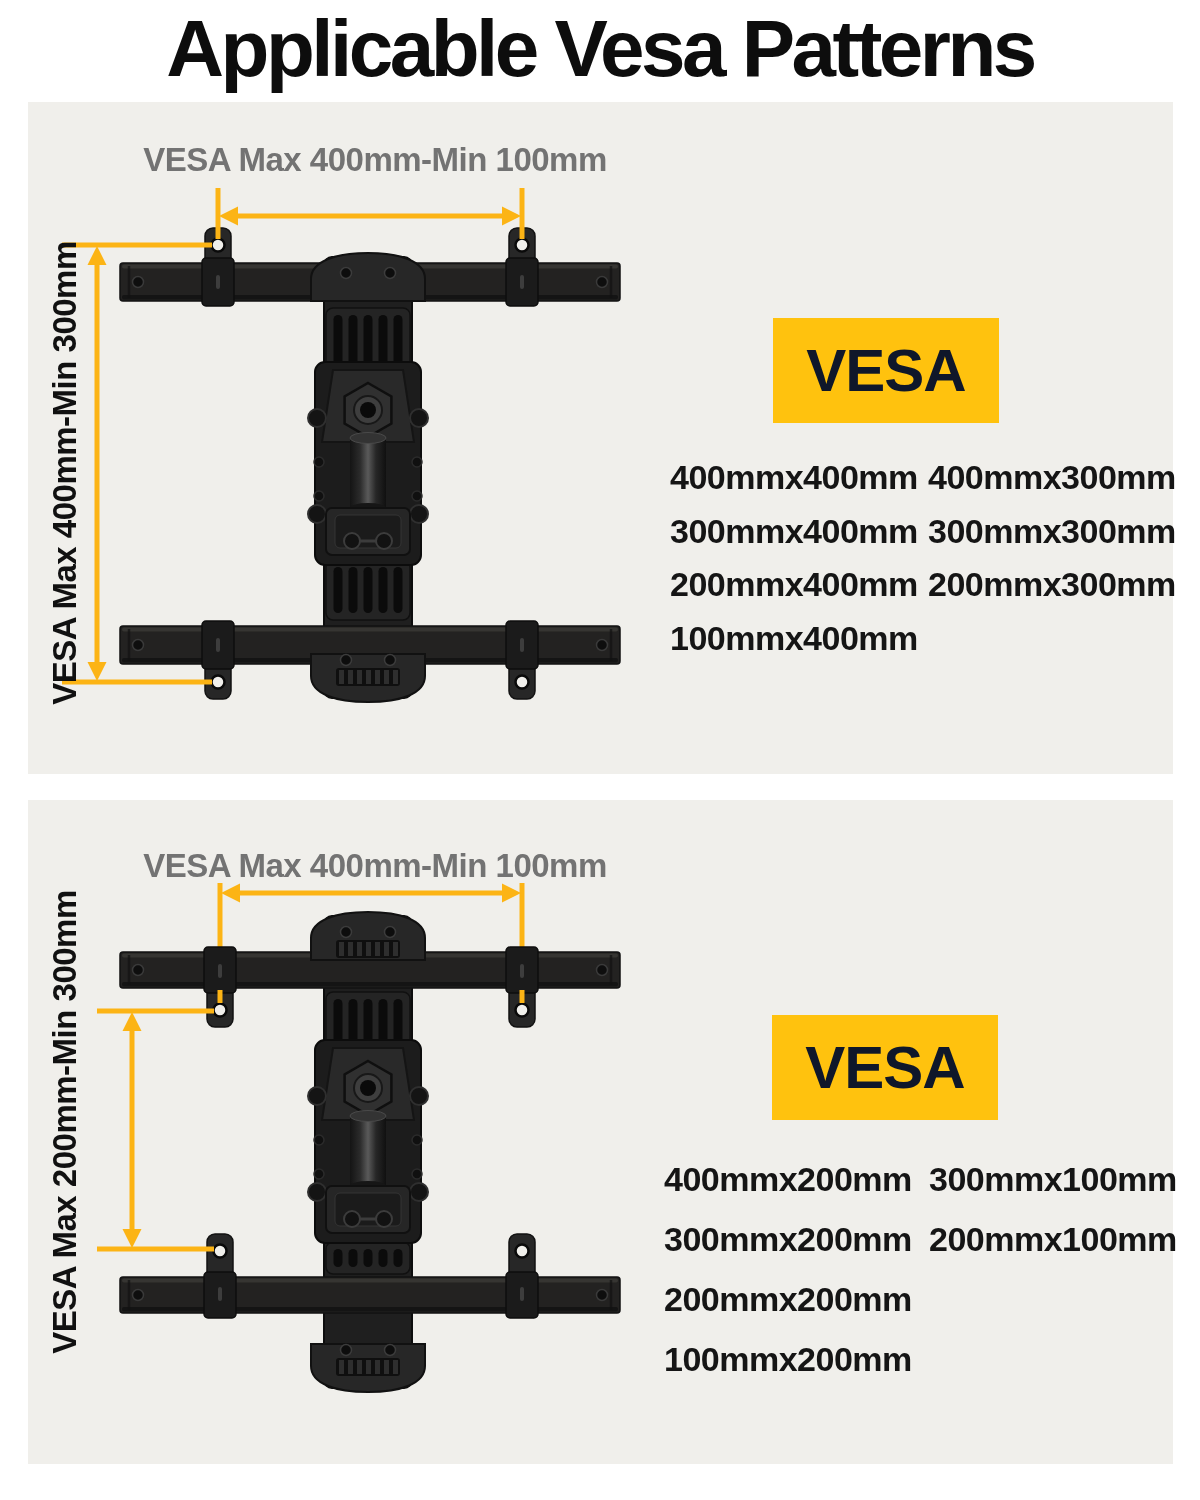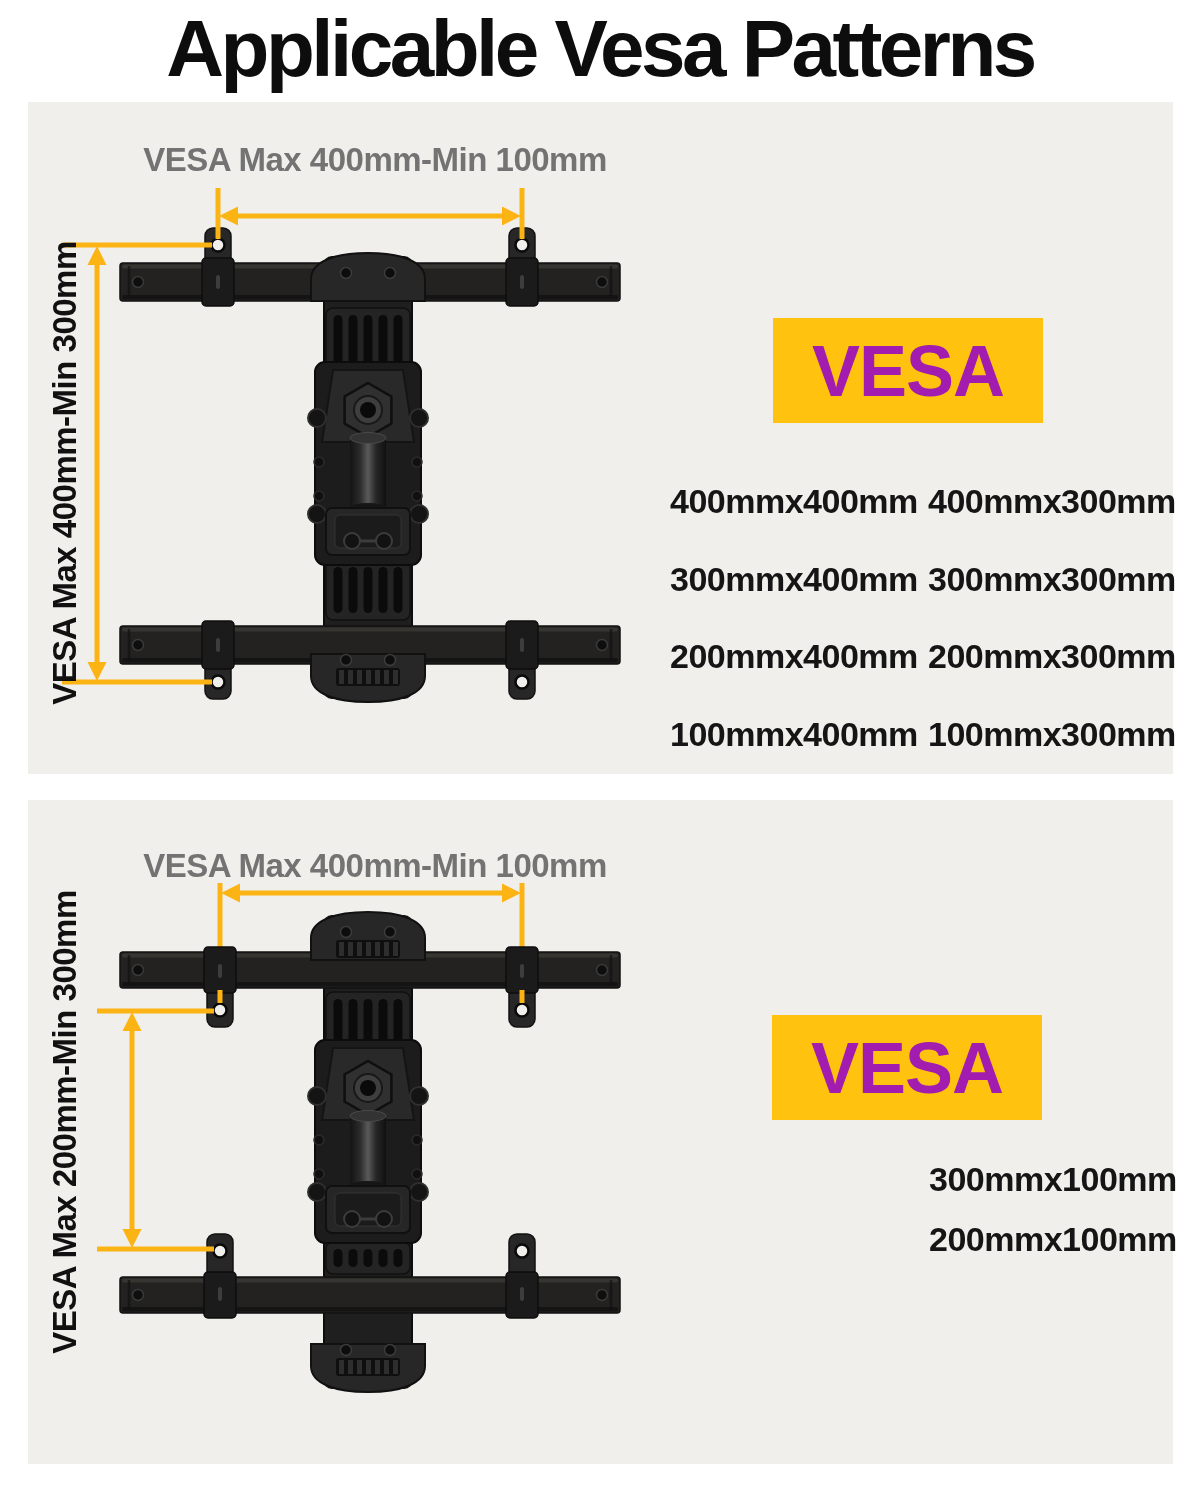--- a/index.html
+++ b/index.html
@@ -28,33 +28,33 @@
   #panel1 .h-dim{top:38px;}
   #panel2 .h-dim{top:46px;}
   .v-dim{
     position:absolute;left:-218px;width:510px;height:44px;line-height:44px;
     text-align:center;font-weight:bold;font-size:33px;letter-spacing:-0.5px;
     color:#111;transform:rotate(-90deg);white-space:nowrap;
   }
   #panel1 .v-dim{top:349px;}
   #panel2 .v-dim{top:300px;}
   .badge{
-    position:absolute;width:270px;height:105px;
-    background:var(--badge-bg,#ffc20e);color:#a21caf;
-    font-weight:bold;font-size:72px;letter-spacing:-1px;
+    position:absolute;width:226px;height:105px;
+    background:var(--badge-bg,#ffc20e);color:#0f172a;
+    font-weight:bold;font-size:60px;letter-spacing:-1px;
     display:flex;align-items:center;justify-content:center;
   }
   #panel1 .badge{left:745px;top:216px;}
   #panel2 .badge{left:744px;top:215px;}
   .vesa-col{
     position:absolute;font-weight:bold;font-size:34px;color:#151515;
     letter-spacing:-0.5px;white-space:nowrap;
   }
   .vesa-col span{display:block;}
-  #panel1 .vesa-col span{height:53.5px;line-height:53.5px;margin-top:24px;}
+  #panel1 .vesa-col span{height:53.5px;line-height:53.5px;}
   #panel2 .vesa-col span{height:60px;line-height:60px;}
   #panel1 .col1{left:642px;top:349px;}
   #panel1 .col2{left:900px;top:349px;}
   #panel2 .col1{left:636px;top:349px;}
   #panel2 .col2{left:901px;top:349px;}
 </style>
 </head>
 <body>
 
 <h1 class="title">Applicable Vesa Patterns</h1>
@@ -171,21 +171,20 @@
   <div class="vesa-col col1">
     <span>400mmx400mm</span>
     <span>300mmx400mm</span>
     <span>200mmx400mm</span>
     <span>100mmx400mm</span>
   </div>
   <div class="vesa-col col2">
     <span>400mmx300mm</span>
     <span>300mmx300mm</span>
     <span>200mmx300mm</span>
-    <span>100mmx300mm</span>
   </div>
 </section>
 
 <section class="panel" id="panel2">
   <svg id="svg2" class="scene" width="1145" height="664" viewBox="0 0 1145 664">
       <defs>
         <linearGradient id="svg2-cyl" x1="0" y1="0" x2="1" y2="0">
           <stop offset="0%" stop-color="#141414"></stop>
           <stop offset="28%" stop-color="#2b2b2b"></stop>
           <stop offset="50%" stop-color="#5a5a5a"></stop>
@@ -294,17 +293,23 @@
       <g>
         <line x1="192" y1="190" x2="192" y2="203" stroke="#fcb415" stroke-width="5"></line>
         <line x1="494" y1="190" x2="494" y2="203" stroke="#fcb415" stroke-width="5"></line>
         <line x1="69" y1="211" x2="186" y2="211" stroke="#fcb415" stroke-width="5"></line>
         <line x1="69" y1="449" x2="186" y2="449" stroke="#fcb415" stroke-width="5"></line>
       </g>
     </svg>
   <div class="h-dim">VESA Max 400mm-Min 100mm</div>
   <div class="v-dim">VESA Max 200mm-Min 300mm</div>
   <div class="badge">VESA</div>
+  <div class="vesa-col col1">
+    <span>400mmx200mm</span>
+    <span>300mmx200mm</span>
+    <span>200mmx200mm</span>
+    <span>100mmx200mm</span>
+  </div>
   <div class="vesa-col col2">
     <span>300mmx100mm</span>
     <span>200mmx100mm</span>
   </div>
 </section>
 
 </body></html>

